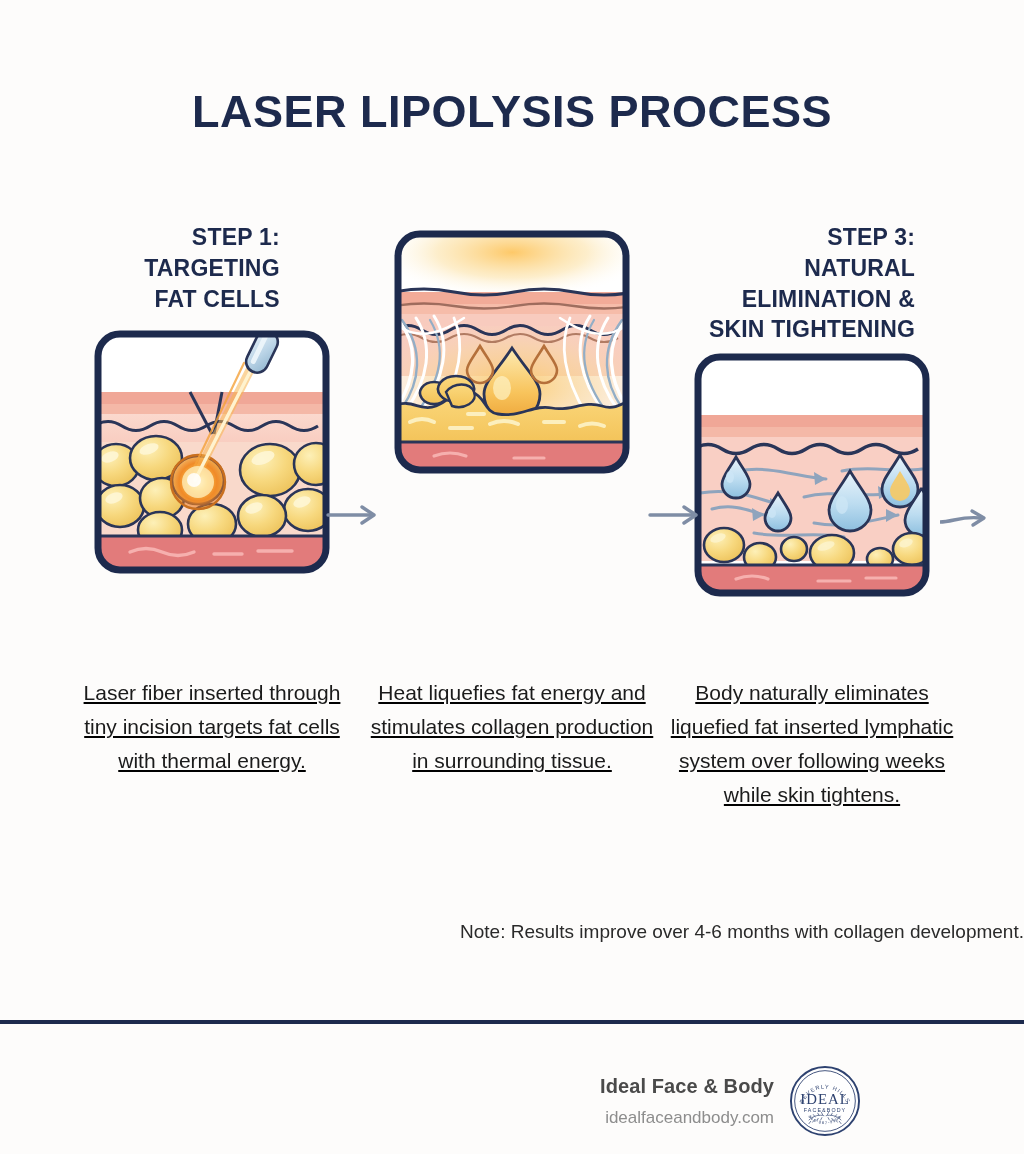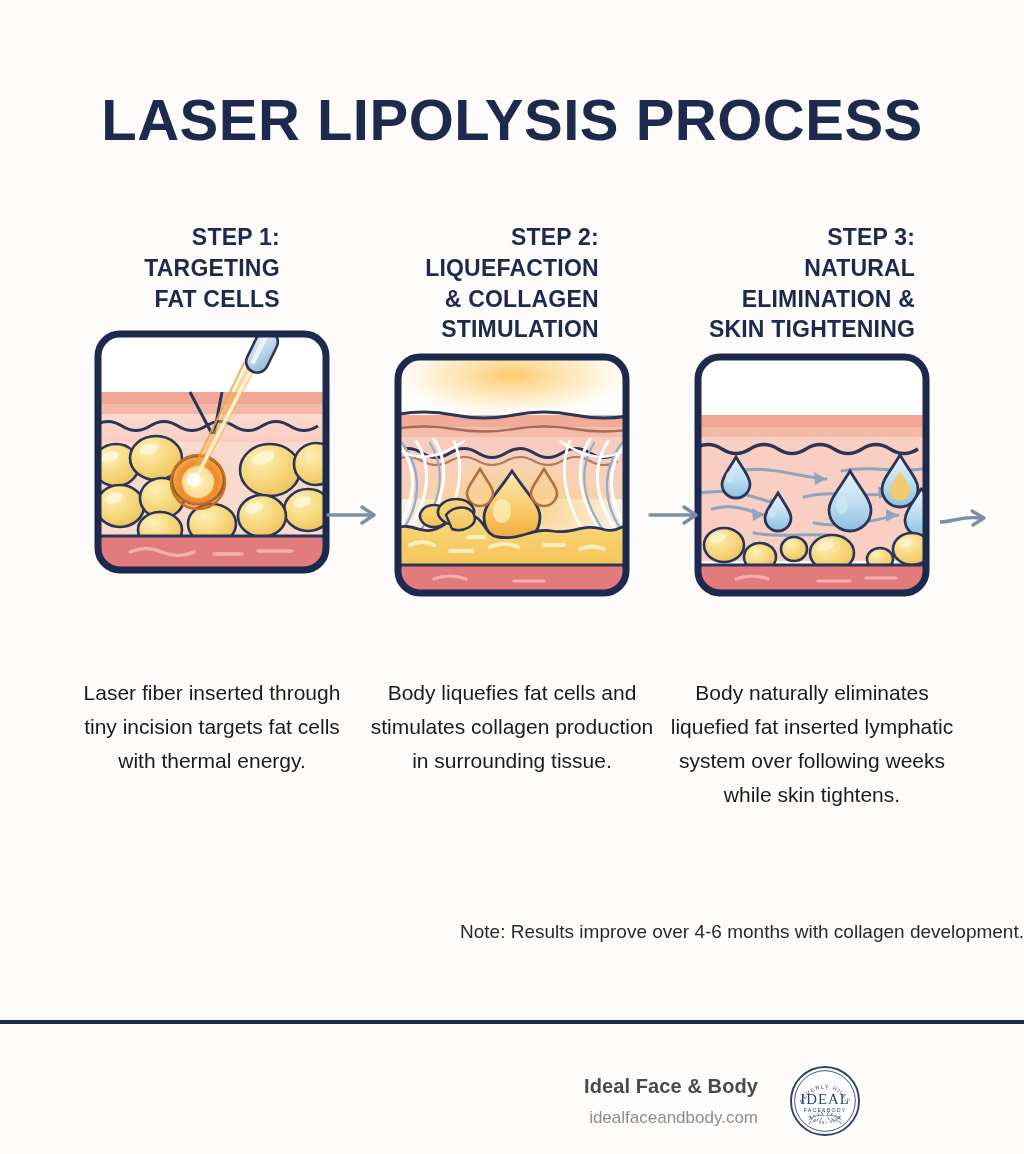--- a/index.html
+++ b/index.html
@@ -8,21 +8,21 @@
     background: #fdfcfb;
     font-family: "Liberation Sans", sans-serif;
     overflow: hidden;
   }
   .page { position: relative; width: 1024px; height: 1154px; background: #fdfcfb; }
 
   
   .title {
     position: absolute; top: 86px; left: 0; width: 1024px;
     text-align: center;
-    font-size: 58px; font-weight: 700; letter-spacing: 0.5px;
+    font-size: 45px; font-weight: 700; letter-spacing: 0.5px;
     color: #1d2a4d;
     font-family: "Liberation Sans", sans-serif;
   }
 
   
   .steps {
     position: absolute; top: 222px; left: 0; width: 1024px;
     display: flex; justify-content: center; align-items: flex-start;
   }
   .step { width: 300px; display: flex; flex-direction: column; align-items: center; }
@@ -40,21 +40,21 @@
 
   
   .arrow { position: absolute; width: 56px; height: 24px; }
   .arrow-1 { left: 326px; top: 503px; }
   .arrow-2 { left: 648px; top: 503px; }
   .arrow-3 { left: 940px; top: 508px; }
 
   
   .captions {
     position: absolute; top: 676px; left: 0; width: 1024px;
-    display: flex; justify-content: center; align-items: flex-start;
+    display: flex; justify-content: center; align-items: flex-start; text-decoration: underline;
   }
   .caption-col { width: 300px; padding: 0 6px; }
   .caption {
     text-align: center;
     font-size: 21px; line-height: 1.62;
     color: #1b1b1b;
     font-family: "Liberation Sans", sans-serif;
   }
 
   
@@ -67,21 +67,20 @@
   .divider {
     position: absolute; left: 0; top: 1020px; width: 1024px; height: 4px;
     background: #1d2a4d;
   }
 
   
   .footer {
     position: absolute; left: 0; top: 1048px; width: 884px; height: 106px;
     display: flex; align-items: center; justify-content: flex-end;
     padding-right: 22px;
-    gap: 16px;
   }
   .footer-text { text-align: right; margin-right: 14px; }
   .brand-name { font-size: 20px; font-weight: 700; color: #4a4a4a; letter-spacing: 0.1px; }
   .brand-url { font-size: 17px; color: #8d8d8d; margin-top: 10px; }
   .logo { width: 74px; height: 74px; }
 </style>
 </head>
 <body>
 
 <div class="page">
@@ -180,24 +179,20 @@
               <path d="M120,224 h28"></path>
               <path d="M164,221 h34"></path>
             </g>
           </g>
           <rect x="4" y="4" width="228" height="236" rx="22" fill="none" stroke="#1d2a4d" stroke-width="7"></rect>
         </svg>
       </div>
     </div>
 
     <div class="step">
-      <div class="step-heading">STEP 2:
-LIQUEFACTION
-&amp; COLLAGEN
-STIMULATION</div>
       <div class="panel-wrap">
         <svg class="panel" viewBox="0 0 236 244">
           <defs>
             <clipPath id="clip2">
                 <rect x="4" y="4" width="228" height="236" rx="22"></rect>
               </clipPath>
             <radialGradient id="heatGlow" cx="50%" cy="28%" r="58%">
               <stop offset="0%" stop-color="#fdbf4e" stop-opacity="0.85"></stop>
               <stop offset="55%" stop-color="#fbd98c" stop-opacity="0.45"></stop>
               <stop offset="100%" stop-color="#ffffff" stop-opacity="0"></stop>
@@ -386,21 +381,21 @@
   <svg class="arrow arrow-3" viewBox="0 0 56 24">
     <path d="M0,14 C12,14 22,8 40,10" stroke="#7f8da5" stroke-width="3.4" fill="none" stroke-linecap="round"></path>
     <path d="M32,3 L44,10 L33,17" stroke="#7f8da5" stroke-width="3.4" fill="none" stroke-linecap="round" stroke-linejoin="round"></path>
   </svg>
 
   <div class="captions">
     <div class="caption-col">
       <div class="caption">Laser fiber inserted through tiny incision targets fat cells with thermal energy.</div>
     </div>
     <div class="caption-col">
-      <div class="caption">Body liquefies fat cells and stimulates collagen production in surrounding tissue.</div>
+      <div class="caption">Heat liquefies fat energy and stimulates collagen production in surrounding tissue.</div>
     </div>
     <div class="caption-col">
       <div class="caption">Body naturally eliminates liquefied fat inserted lymphatic system over following weeks while skin tightens.</div>
     </div>
   </div>
 
   <div class="note">Note: Results improve over 4-6 months with collagen development.</div>
 
   <div class="divider"></div>
 

